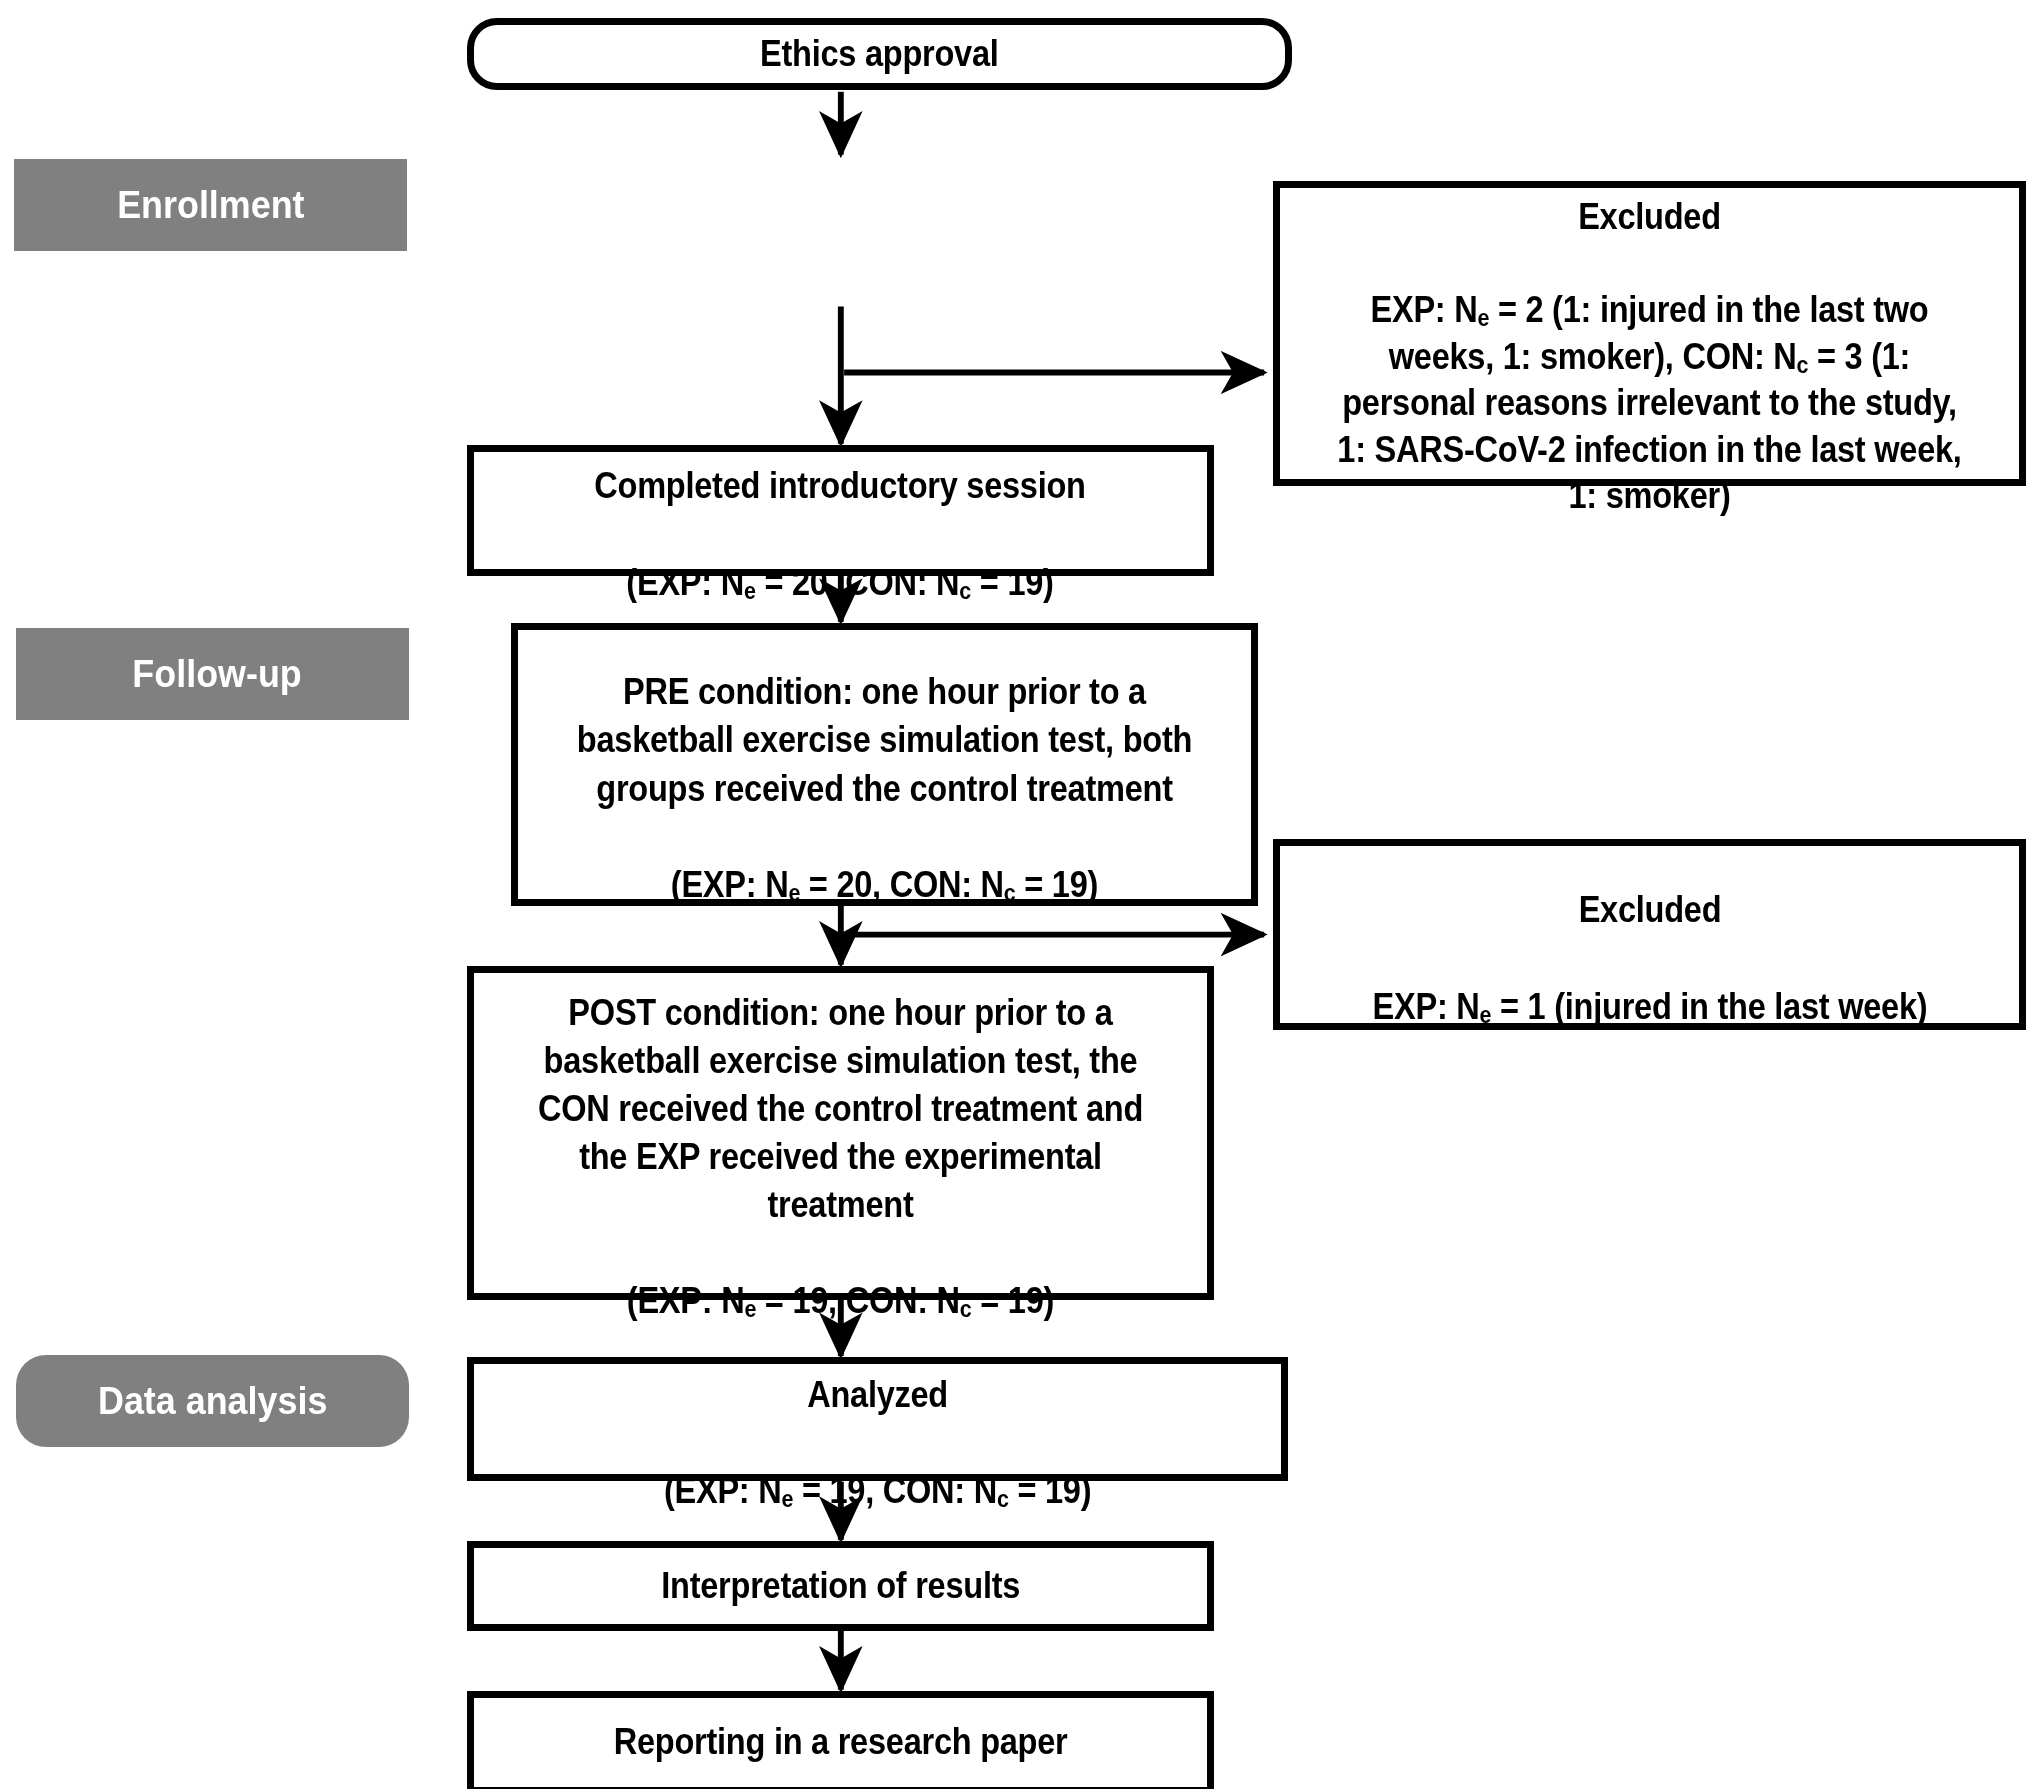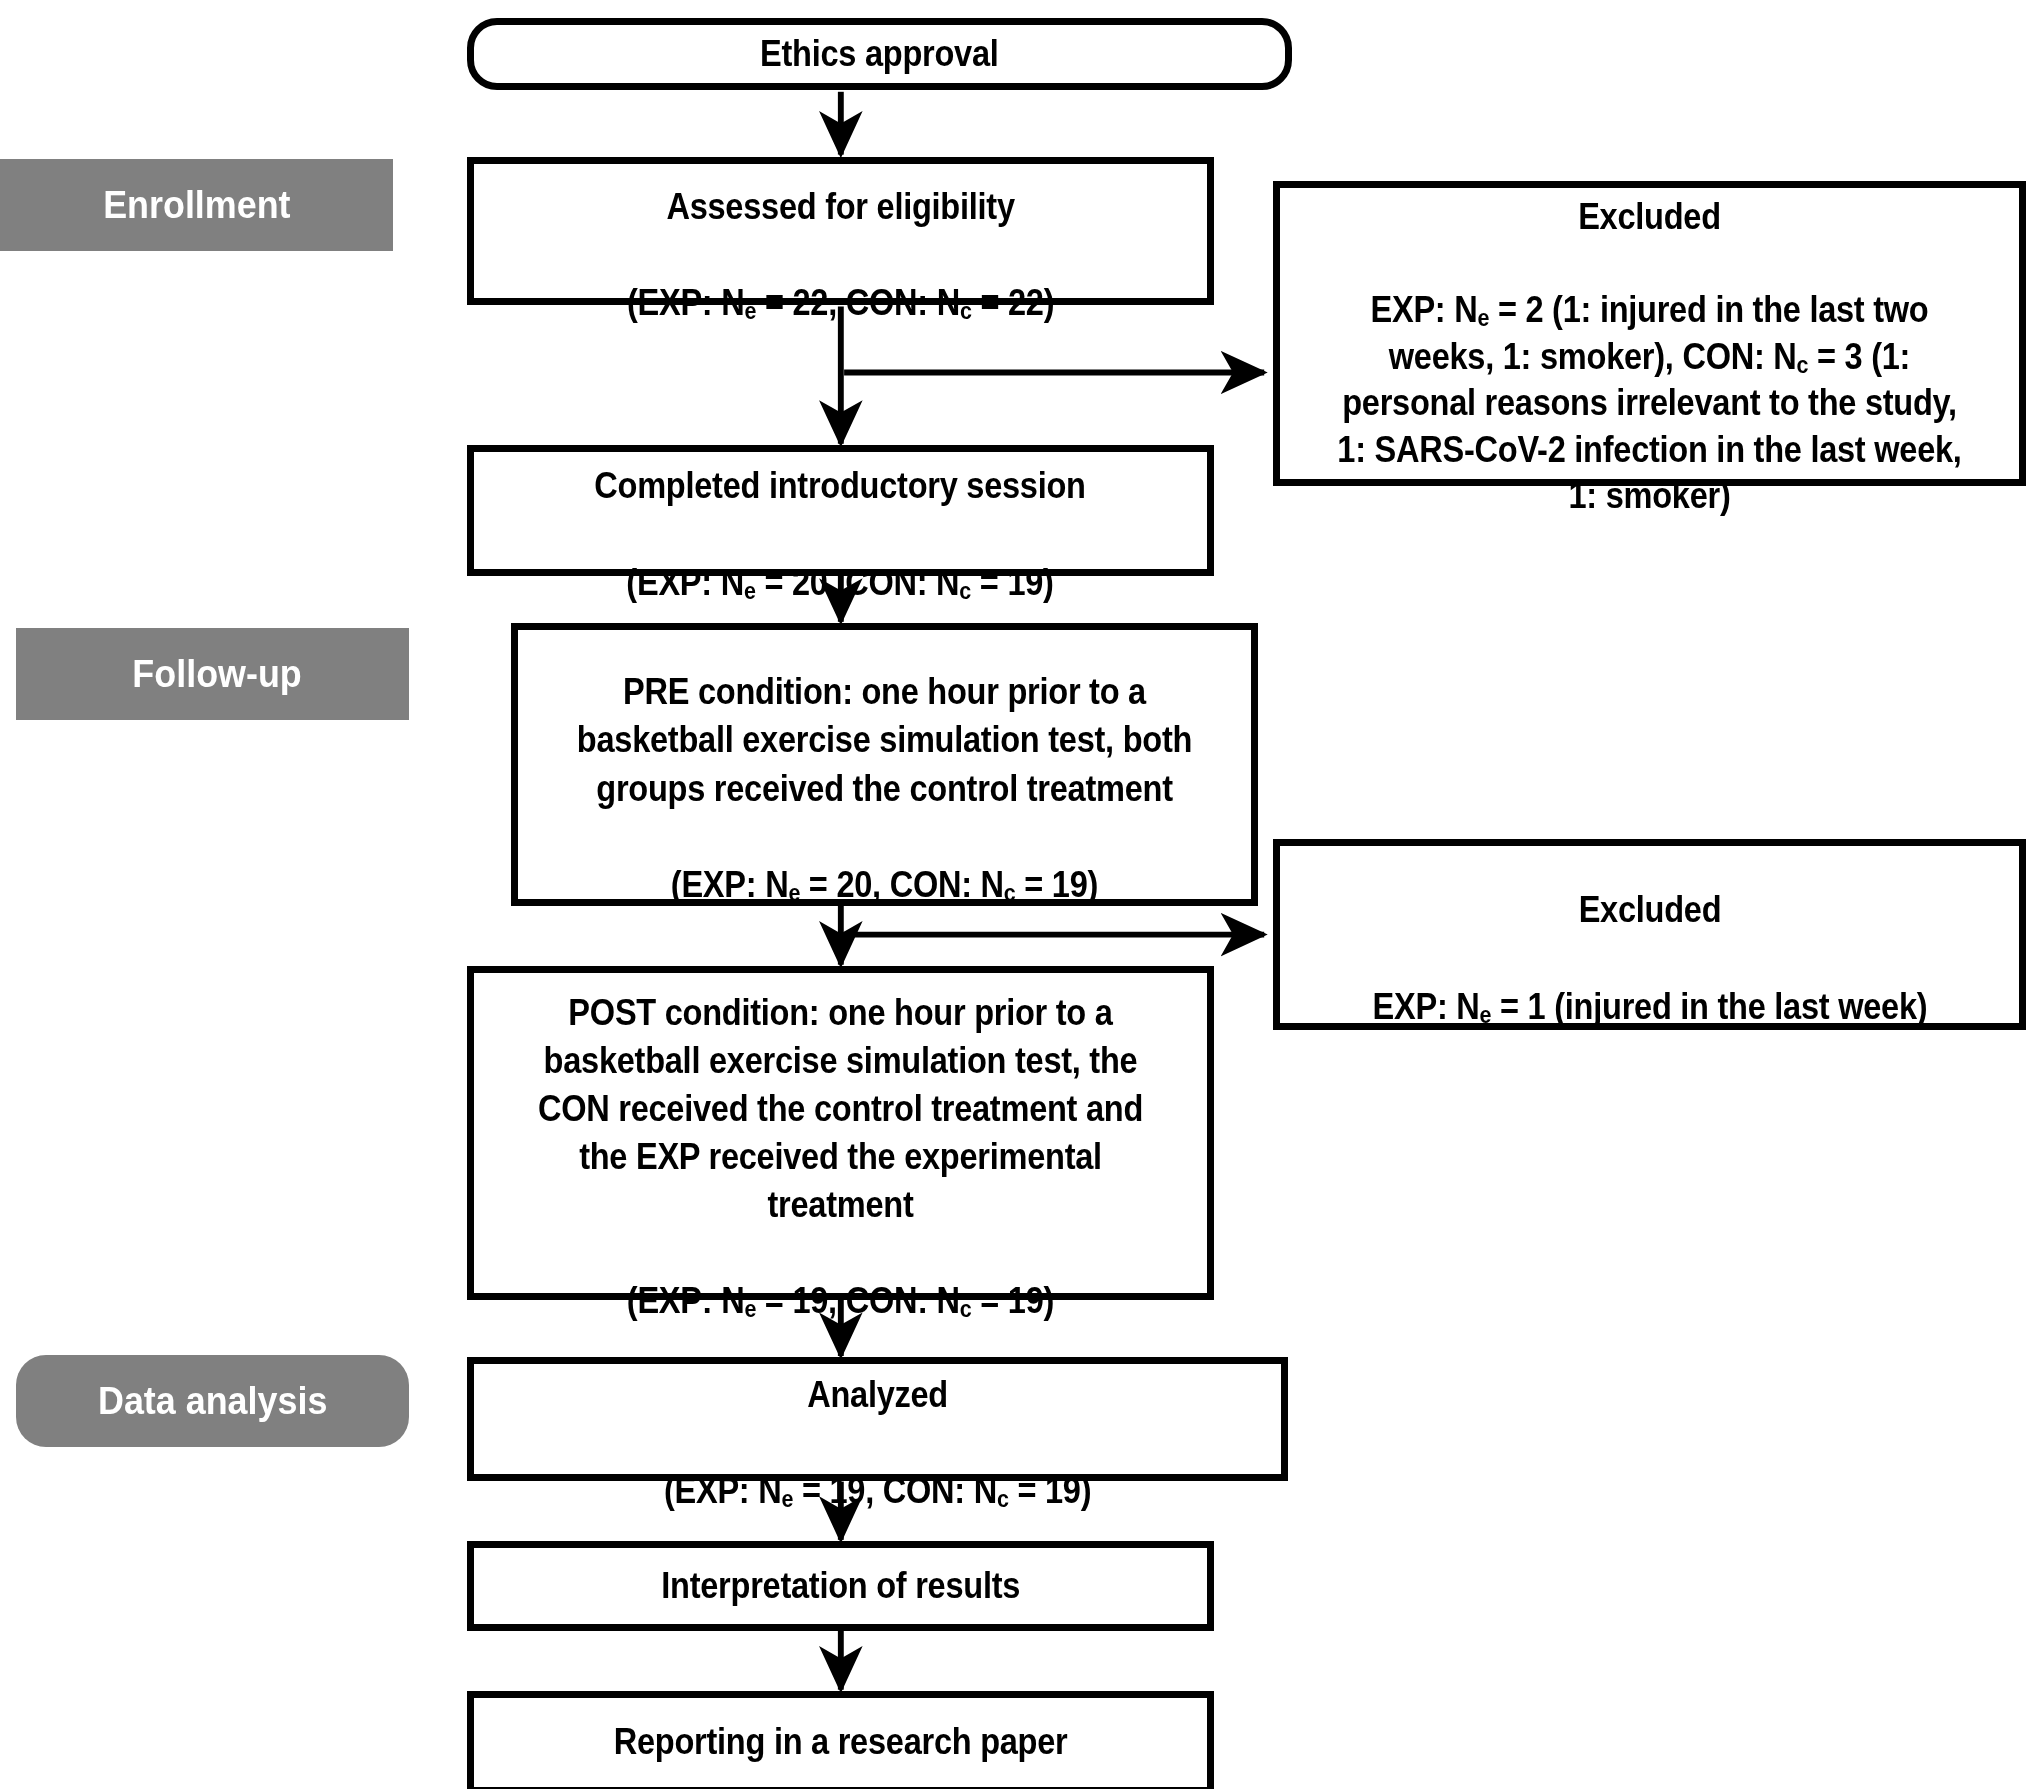--- a/index.html
+++ b/index.html
@@ -93,42 +93,36 @@
 
     <line x1="1290" y1="1428" x2="1932" y2="1428" stroke="#000000" stroke-width="9" marker-end="url(#ah)"></line>
 
     <line x1="1285" y1="1985" x2="1285" y2="2072" stroke="#000000" stroke-width="9" marker-end="url(#ah)"></line>
 
     <line x1="1285" y1="2264" x2="1285" y2="2353" stroke="#000000" stroke-width="9" marker-end="url(#ah)"></line>
 
     <line x1="1285" y1="2492" x2="1285" y2="2582" stroke="#000000" stroke-width="9" marker-end="url(#ah)"></line>
   </svg>
 
-  <div class="stage-label" style="left:0; top:159px; width:393px; height:92px;">
+  <div class="stage-label" style="left:14px; top:159px; width:393px; height:92px;">
     <span class="txt">Enrollment</span>
   </div>
 
   <div class="stage-label" style="left:16.4px; top:628px; width:393px; height:92px;padding-left:8px;">
     <span class="txt">Follow-up</span>
   </div>
 
   <div class="stage-label" style="left:16.4px; top:1355px; width:393px; height:92px;border-radius:30px;">
     <span class="txt">Data analysis</span>
   </div>
 
   <div class="node" style="left:467px; top:18.3px; width:825px; height:72px;border-radius:30px;">
     <span class="txt">Ethics approval</span>
   </div>
 
-  <div class="node" style="left:467px; top:157px; width:747px; height:148px;">
-    <span class="txt">
-      <span>Assessed for eligibility</span><br>
-      (EXP: N<sub>e</sub> = <span>22</span>, CON: N<sub>c</sub> = <span>22</span>)
-    </span>
-  </div>
 
   <div class="node" style="left:1273px; top:181px; width:753px; height:305px;">
     <span class="txt" style="line-height:1.26;">
       <span>Excluded</span><br>
       EXP: N<sub>e</sub> = <span>2</span> (1: injured in the last two weeks, 1: smoker), CON: N<sub>c</sub> = <span>3</span> (1: personal reasons irrelevant to the study, 1: SARS-CoV-2 infection in the last week, 1: smoker)
     </span>
   </div>
 
   <div class="node" style="left:467px; top:445px; width:747px; height:131px;">
     <span class="txt">

